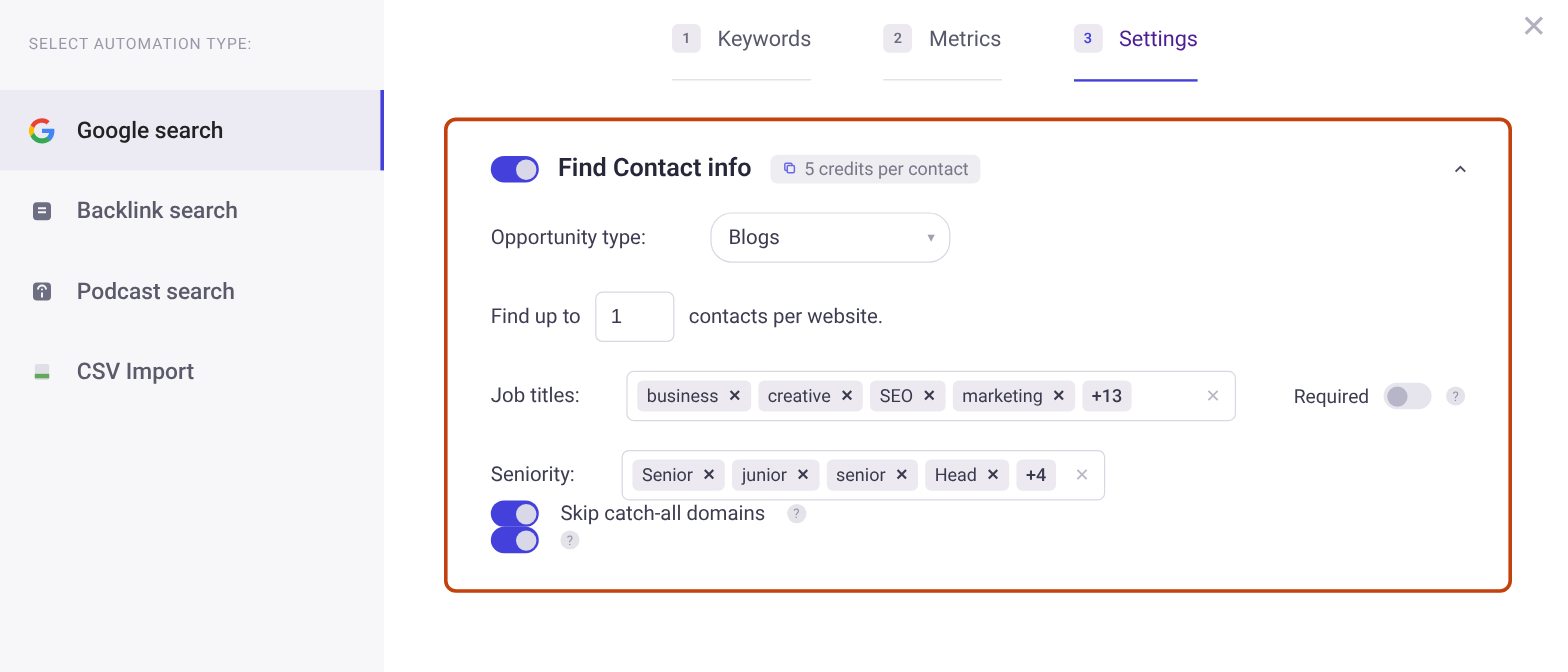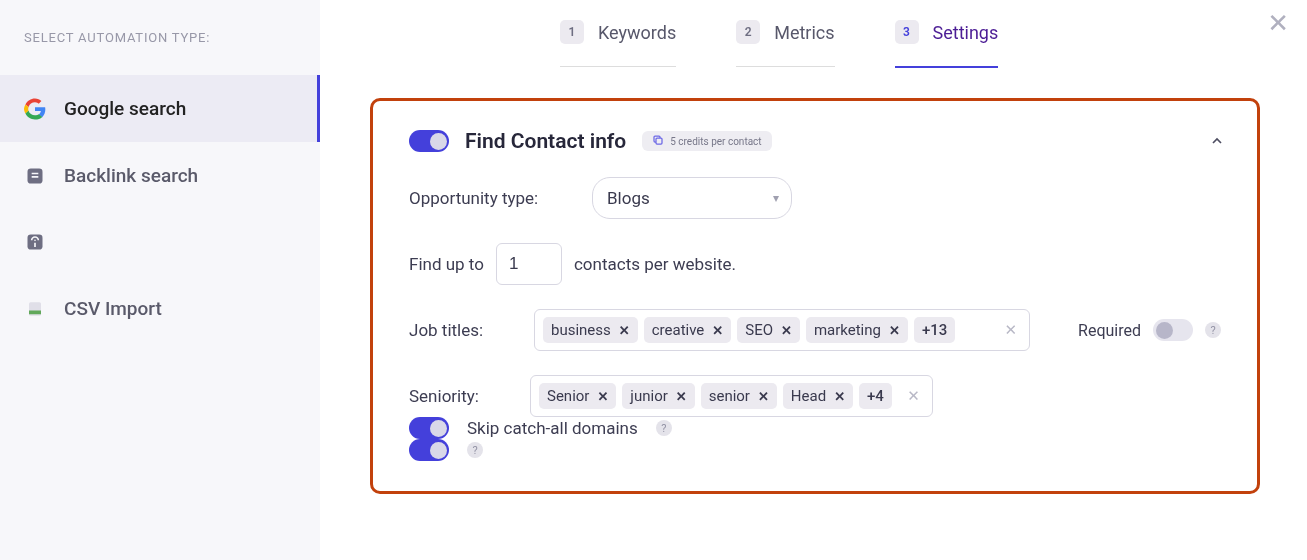--- a/index.html
+++ b/index.html
@@ -144,21 +144,21 @@
   .toggle.off .knob { left: 2.5px; right: auto; background: #b7b6c9; }
   .card-title {
     font-size: 21px;
     font-weight: 600;
     color: #27273a;
   }
   .badge {
     background: #eeedf2;
     border-radius: 6px;
     padding: 3px 10px;
-    font-size: 10px;
+    font-size: 15px;
     color: #777789;
     display: flex;
     align-items: center;
     gap: 6px;
   }
   .chev-up {
     position: absolute;
     right: -4px;
     top: 4px;
     font-size: 16px;
@@ -208,21 +208,20 @@
   .tag-input {
     border: 1px solid #d8d7e2;
     border-radius: 6px;
     padding: 7px 40px 7px 8px;
     display: flex;
     gap: 6px;
     align-items: center;
     flex-wrap: wrap;
     position: relative;
     min-width: 360px;
-    margin-left: 12px;
   }
   .tag {
     background: #eceaf0;
     border-radius: 5px;
     padding: 4px 8px;
     font-size: 15px;
     color: #3a3a4e;
     display: flex;
     align-items: center;
     gap: 8px;
@@ -296,20 +295,21 @@
 
   <div class="sidebar-item">
     <span class="sidebar-icon">
       <svg viewBox="0 0 24 24" width="20" height="20" fill="none" stroke="#6e6e82" stroke-width="2">
           <rect x="3" y="3" width="18" height="18" rx="4" fill="#6e6e82" stroke="none"></rect>
           <circle cx="12" cy="10" r="2" fill="#f7f7fa"></circle>
           <path d="M8 10a4 4 0 0 1 8 0" stroke="#f7f7fa"></path>
           <path d="M12 13v5" stroke="#f7f7fa"></path>
         </svg>
     </span>
+    <span>Podcast search</span>
   </div>
 
   <div class="sidebar-item">
     <span class="sidebar-icon">
       <svg viewBox="0 0 24 24" width="18" height="18">
           <rect x="4" y="3" width="16" height="18" rx="2" fill="#e0dfe8"></rect>
           <rect x="4" y="14" width="16" height="5" fill="#61a85a"></rect>
         </svg>
     </span>
     <span>CSV Import</span>

